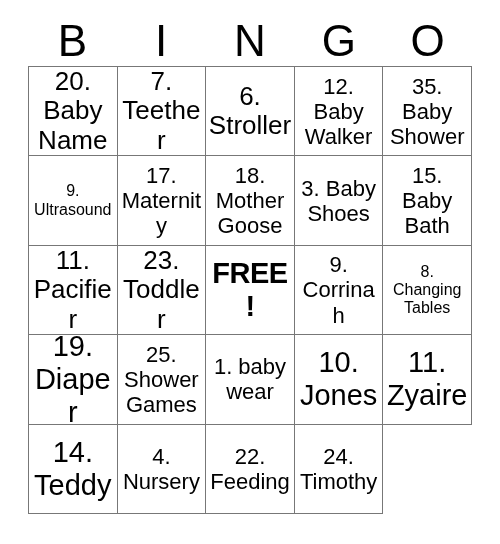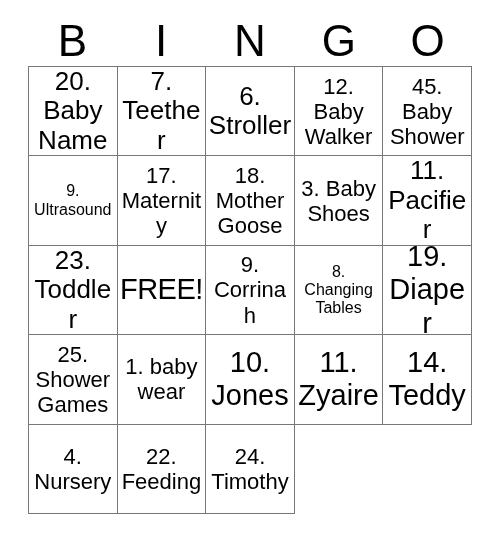--- a/index.html
+++ b/index.html
@@ -81,20 +81,21 @@
 
   
   .size-xl .cell-text { font-size: 29px; }
   .size-lg .cell-text { font-size: 26px; }
   .size-md .cell-text { font-size: 22px; }
   .size-sm .cell-text { font-size: 16px; }
 
   .free-cell .cell-text {
     font-size: 29px;
     letter-spacing: -0.5px;
+    font-weight: bold;
   }
 </style>
 </head>
 <body>
 
 <div id="bingo-card">
 
   <div id="header-row">
     <div class="header-letter">B</div>
     <div class="header-letter">I</div>
@@ -111,34 +112,37 @@
     <div class="cell size-lg">
         <span class="cell-text">7. Teether</span>
       </div>
     <div class="cell size-lg">
         <span class="cell-text">6. Stroller</span>
       </div>
     <div class="cell size-md">
         <span class="cell-text">12. Baby Walker</span>
       </div>
     <div class="cell size-md">
-        <span class="cell-text">45. Baby Shower</span>
+        <span class="cell-text">35. Baby Shower</span>
       </div>
 
     <div class="cell size-sm">
         <span class="cell-text">9. Ultrasound</span>
       </div>
     <div class="cell size-md">
         <span class="cell-text">17. Maternity</span>
       </div>
     <div class="cell size-md">
         <span class="cell-text">18. Mother Goose</span>
       </div>
     <div class="cell size-md">
         <span class="cell-text">3. Baby Shoes</span>
+      </div>
+    <div class="cell size-md">
+        <span class="cell-text">15. Baby Bath</span>
       </div>
 
     <div class="cell size-lg">
         <span class="cell-text">11. Pacifier</span>
       </div>
     <div class="cell size-lg">
         <span class="cell-text">23. Toddler</span>
       </div>
     <div class="cell free-cell">
         <span class="cell-text">FREE!</span>

